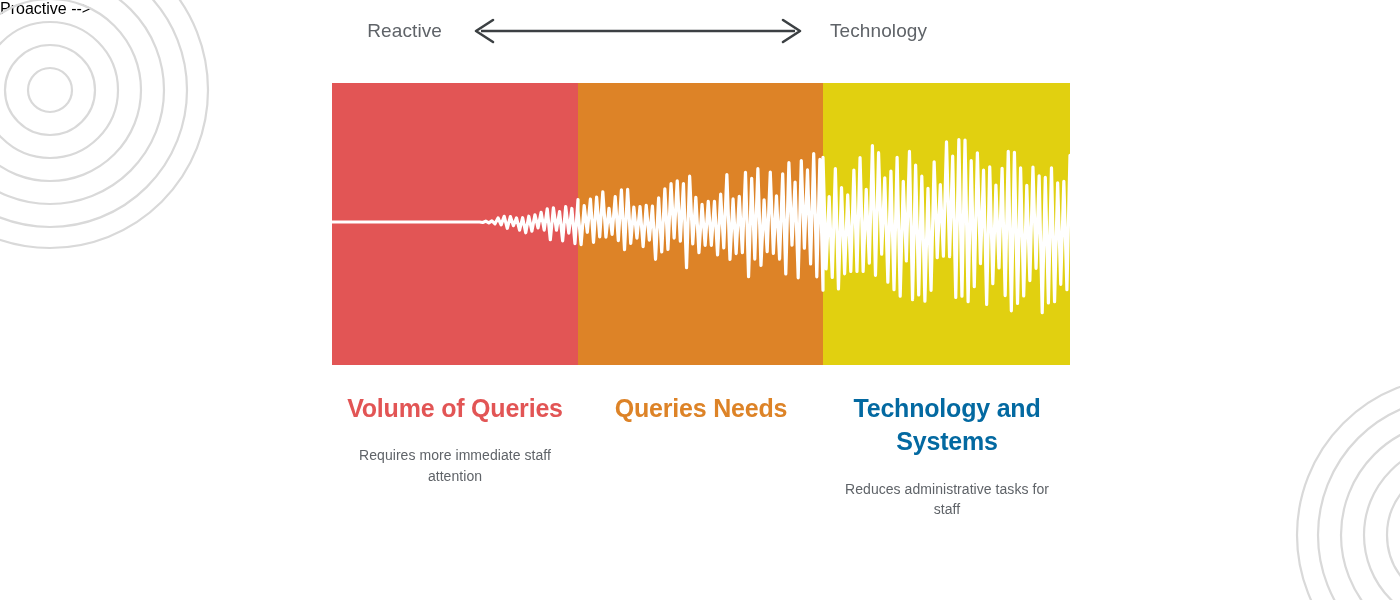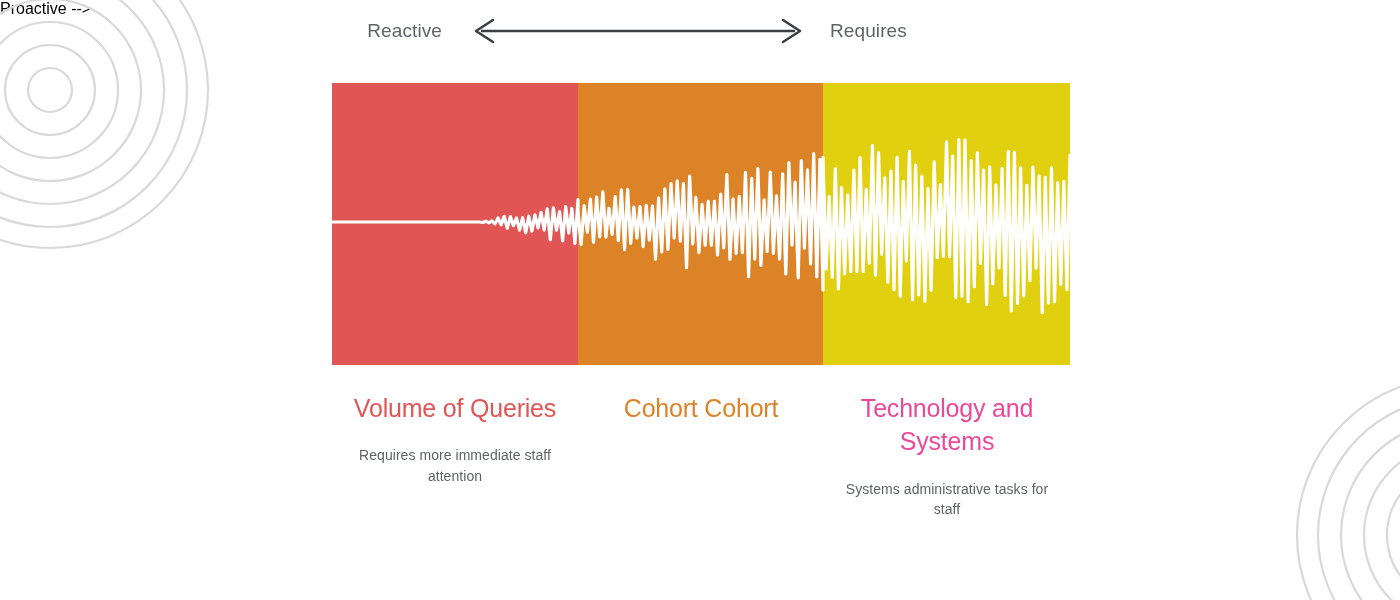--- a/index.html
+++ b/index.html
@@ -43,21 +43,21 @@
     width:738px; height:282px; pointer-events:none;
   }
 
   
   .captions {
     position:absolute; left:332px; top:392px;
     width:738px; display:flex;
   }
   .caption { width:246px; padding:0 10px; text-align:center; }
   .caption-title {
-    font-size:25px; font-weight:normal; line-height:1.33;
+    font-size:25px; font-weight:bold; line-height:1.33;
     letter-spacing:-.2px; margin-bottom:20px;
   }
   .caption-body {
     font-size:14px; color:#5f6368; line-height:1.47; letter-spacing:.05px;
   }
 </style>
 </head>
 <body>
 
 <div class="stage">
@@ -88,21 +88,21 @@
   </svg>
 
    Proactive --&gt;
   <div class="axis-row">
     <div class="axis-label left">Reactive</div>
     <svg class="axis-arrow" viewBox="0 0 340 34">
       <line x1="13" y1="17" x2="327" y2="17" stroke="#3c4043" stroke-width="2.6"></line>
       <polyline points="25,6 8,17 25,28" fill="none" stroke="#3c4043" stroke-width="2.6" stroke-linecap="round" stroke-linejoin="round"></polyline>
       <polyline points="315,6 332,17 315,28" fill="none" stroke="#3c4043" stroke-width="2.6" stroke-linecap="round" stroke-linejoin="round"></polyline>
     </svg>
-    <div class="axis-label right">Requires</div>
+    <div class="axis-label right">Technology</div>
   </div>
 
   
   <div class="panels">
     <div class="panel p0" style="background: rgb(226, 85, 85);"></div>
     <div class="panel p1" style="background: rgb(221, 131, 39);"></div>
     <div class="panel p2" style="background: rgb(225, 208, 16);"></div>
   </div>
 
   
@@ -110,21 +110,21 @@
     <path id="wave-path" fill="none" stroke="#ffffff" stroke-width="3.2" stroke-linejoin="round" stroke-linecap="round" vector-effect="non-scaling-stroke" d="M0.00 139.00 L147.60 139.00 L147.60 139.00 L150.67 139.48 L153.75 138.17 L156.82 139.93 L159.90 137.85 L162.97 140.79 L166.05 135.00 L169.13 141.87 L172.20 133.29 L175.28 145.32 L178.35 133.54 L181.43 142.72 L184.50 134.93 L187.57 147.21 L190.65 134.70 L193.72 149.80 L196.80 133.22 L199.88 148.11 L202.95 131.80 L206.03 144.83 L209.10 129.27 L212.18 147.07 L215.25 125.80 L218.32 156.74 L221.40 124.78 L224.47 147.16 L227.55 128.54 L230.63 157.84 L233.70 123.56 L236.78 150.10 L239.85 125.47 L242.93 160.55 L246.00 116.55 L246.00 127.79 L249.10 161.66 L252.20 122.66 L255.30 149.28 L258.41 116.13 L261.51 159.35 L264.61 114.21 L267.71 153.93 L270.81 108.75 L273.91 154.15 L277.01 125.24 L280.11 151.41 L283.22 113.58 L286.32 157.72 L289.42 106.94 L292.52 166.70 L295.62 106.23 L298.72 160.33 L301.82 124.07 L304.92 155.06 L308.03 123.53 L311.13 163.68 L314.23 122.42 L317.33 157.14 L320.43 123.14 L323.53 176.28 L326.63 114.91 L329.73 168.99 L332.84 105.95 L335.94 166.37 L339.04 100.58 L342.14 155.03 L345.24 97.87 L348.34 158.25 L351.44 100.66 L354.54 184.74 L357.65 93.20 L360.75 160.88 L363.85 114.39 L366.95 169.66 L370.05 121.29 L373.15 162.38 L376.25 118.44 L379.35 162.46 L382.46 118.26 L385.56 171.99 L388.66 111.20 L391.76 165.02 L394.86 91.48 L397.96 176.51 L401.06 115.97 L404.16 170.53 L407.27 113.46 L410.37 169.69 L413.47 89.27 L416.57 193.76 L419.67 95.37 L422.77 176.06 L425.87 85.68 L428.97 182.37 L432.08 116.81 L435.18 168.71 L438.28 89.00 L441.38 170.37 L444.48 112.94 L447.58 176.14 L450.68 90.83 L453.78 191.02 L456.89 79.67 L459.99 162.18 L463.09 99.08 L466.19 194.82 L469.29 77.56 L472.39 165.27 L475.49 86.95 L478.59 180.87 L481.70 70.55 L484.80 193.80 L487.90 76.45 L491.00 207.19 L491.00 74.27 L494.09 185.81 L497.18 113.54 L500.26 194.38 L503.35 85.59 L506.44 205.89 L509.52 104.54 L512.61 190.79 L515.70 111.80 L518.79 188.33 L521.88 87.08 L524.96 188.48 L528.05 74.48 L531.14 188.52 L534.23 106.33 L537.31 180.07 L540.40 62.59 L543.49 192.33 L546.58 69.71 L549.66 171.08 L552.75 94.84 L555.84 199.09 L558.92 88.08 L562.01 206.77 L565.10 74.27 L568.19 213.17 L571.27 98.23 L574.36 177.93 L577.45 68.46 L580.54 216.64 L583.63 82.01 L586.71 211.92 L589.80 93.20 L592.89 218.16 L595.98 105.36 L599.06 207.31 L602.15 78.80 L605.24 174.63 L608.33 101.58 L611.41 173.25 L614.50 58.87 L617.59 173.65 L620.67 73.08 L623.76 214.44 L626.85 56.49 L629.94 213.17 L633.02 57.06 L636.11 218.71 L639.20 77.64 L642.29 203.73 L645.38 69.78 L648.46 180.58 L651.55 87.21 L654.64 221.36 L657.73 83.89 L660.81 200.71 L663.90 102.15 L666.99 185.02 L670.08 85.36 L673.16 212.56 L676.25 68.34 L679.34 227.84 L682.42 69.38 L685.51 220.45 L688.60 84.84 L691.69 212.95 L694.77 102.42 L697.86 197.53 L700.95 84.06 L704.04 185.30 L707.13 92.90 L710.21 229.64 L713.30 94.47 L716.39 219.92 L719.48 84.86 L722.56 218.72 L725.65 99.81 L728.74 201.32 L731.83 98.40 L734.91 206.73 L738.00 72.23"></path>
   </svg>
 
   
   <div class="captions">
     <div class="caption">
       <div class="caption-title" style="color: rgb(226, 85, 85);">Volume of Queries</div>
       <div class="caption-body" style="color: rgb(95, 99, 104);">Requires more immediate staff attention</div>
     </div>
     <div class="caption">
-      <div class="caption-title" style="color: rgb(221, 131, 39);">Cohort Cohort</div>
+      <div class="caption-title" style="color: rgb(221, 131, 39);">Queries Needs</div>
     </div>
     <div class="caption">
-      <div class="caption-title" style="color: #ec4899;">Technology and Systems</div>
-      <div class="caption-body" style="color: rgb(95, 99, 104);">Systems administrative tasks for staff</div>
+      <div class="caption-title" style="color: #0369a1;">Technology and Systems</div>
+      <div class="caption-body" style="color: rgb(95, 99, 104);">Reduces administrative tasks for staff</div>
     </div>
   </div>
 
 </div>
 
 </body></html>

